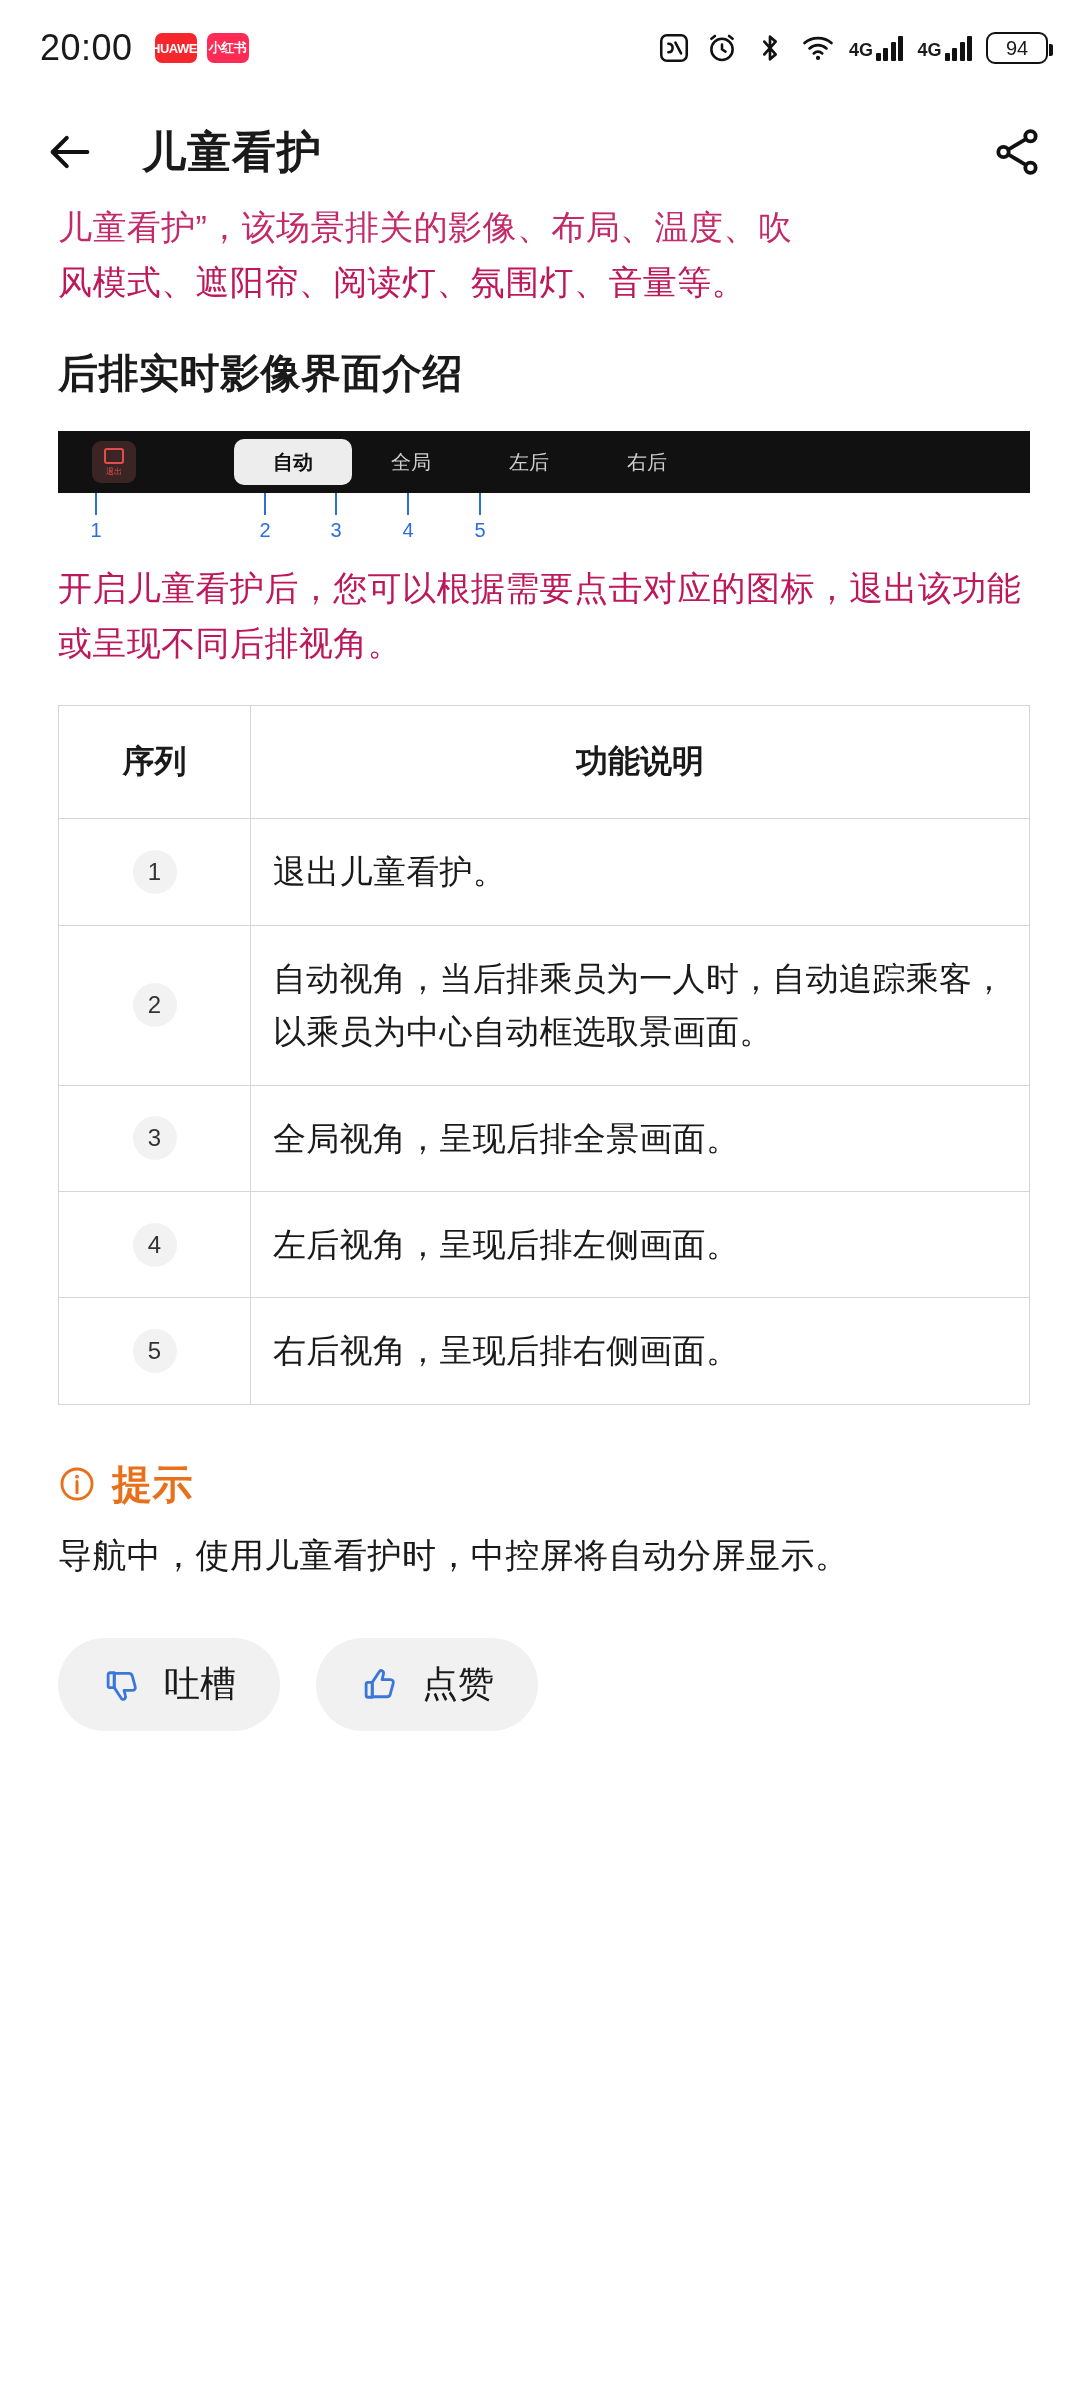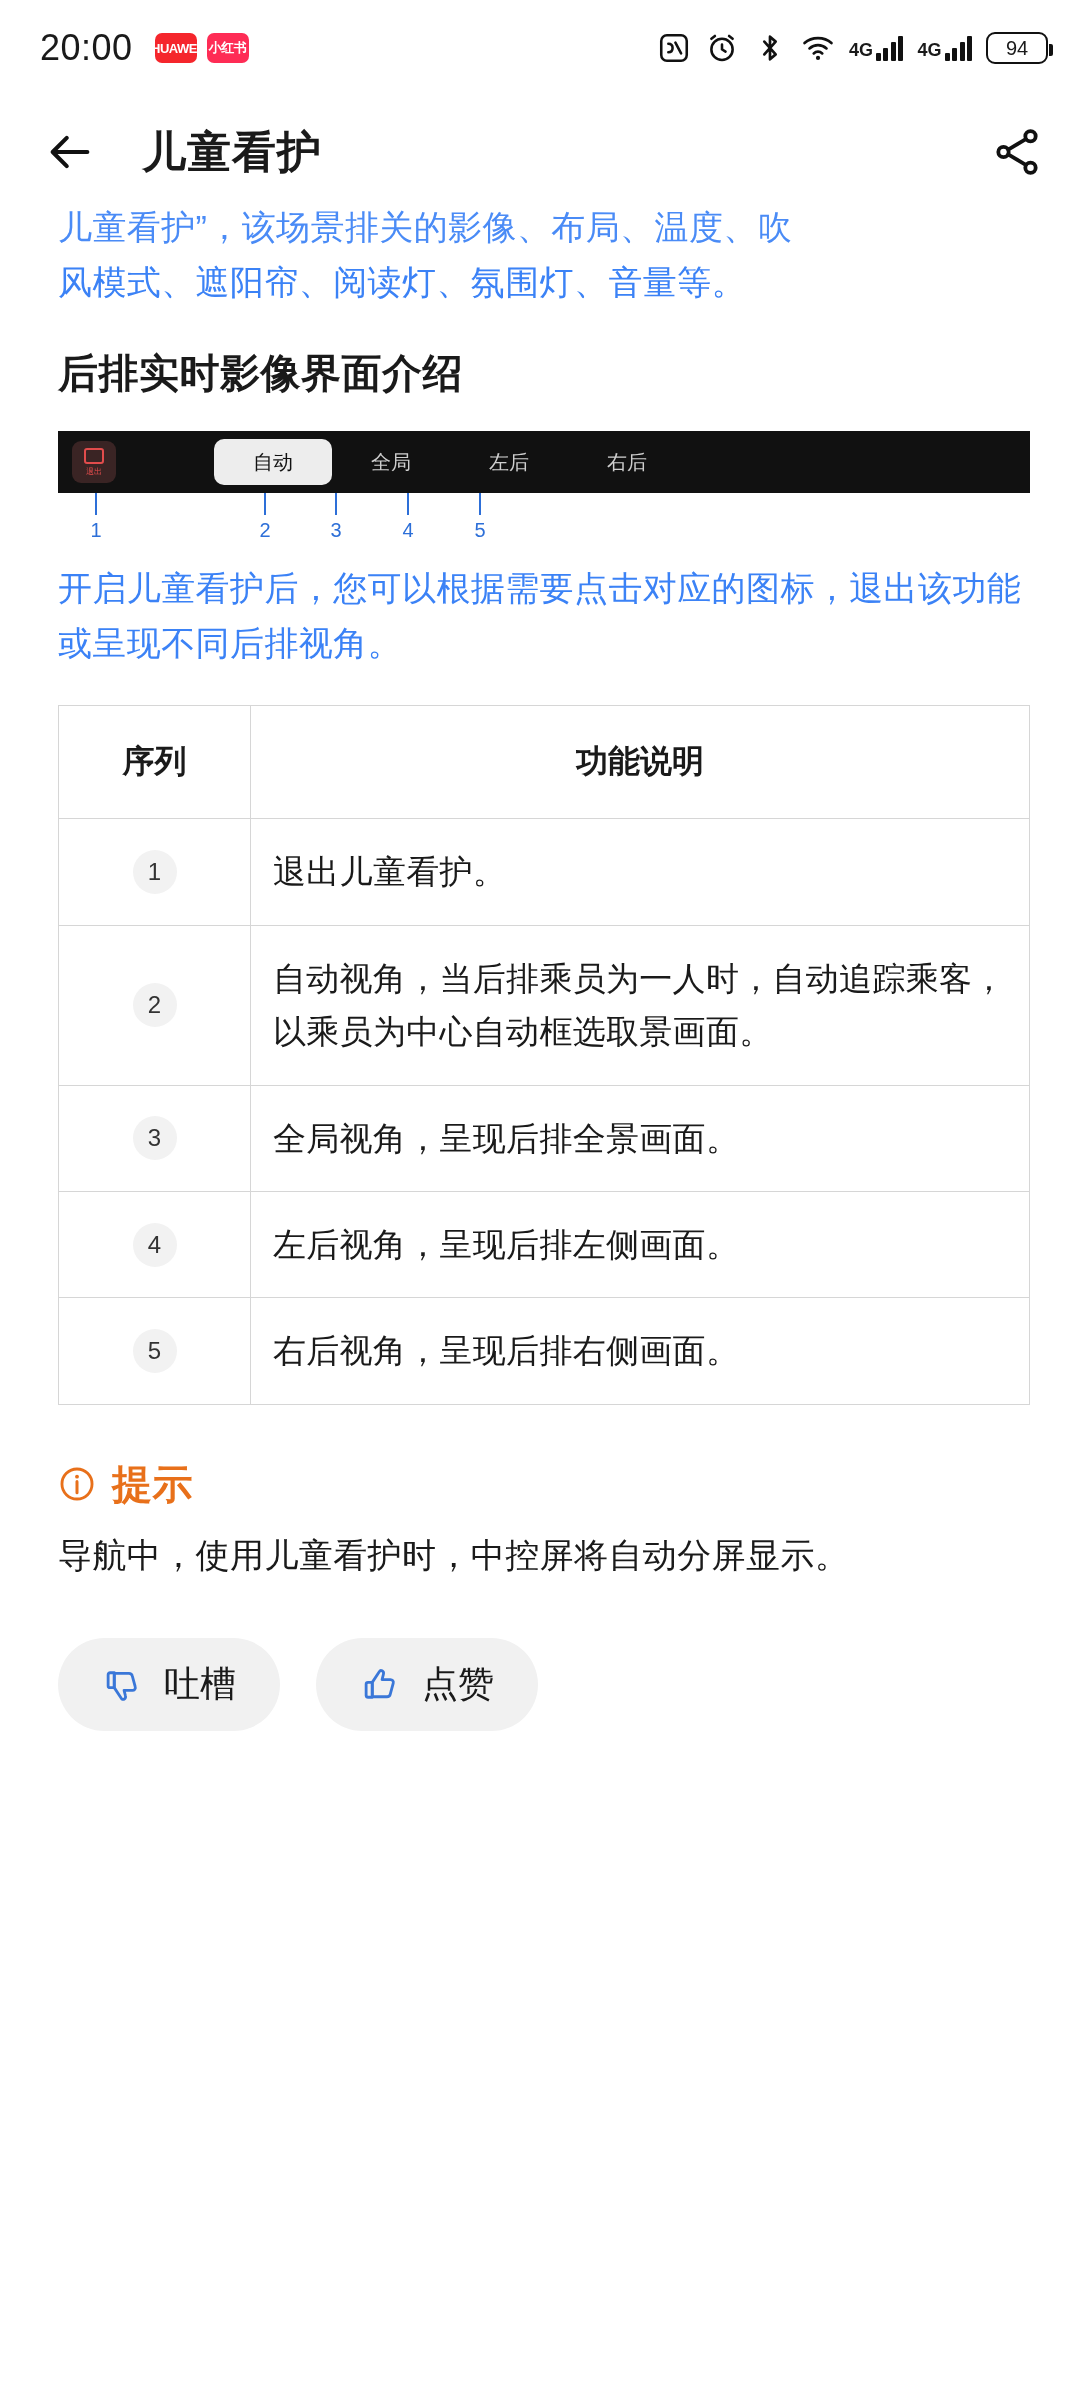--- a/index.html
+++ b/index.html
@@ -66,21 +66,21 @@
     letter-spacing: 1px;
   }
   .share-icon { margin-left: auto; width: 54px; height: 54px; cursor: pointer; }
 
   
   .content { padding: 0 58px; }
 
   .para {
     font-size: 34px;
     line-height: 1.62;
-    color: #3b82f6;
+    color: #be185d;
     letter-spacing: 0.4px;
   }
   .para.clipped {
     margin-top: -8px;
     height: 104px;
     overflow: hidden;
   }
   .para.clipped .l1 { opacity: 0.92; }
 
   h2.section {
@@ -98,36 +98,36 @@
     display: flex;
     align-items: center;
     padding: 0 14px;
     position: relative;
   }
   .strip-badge {
     width: 44px; height: 42px;
     background: #3a2424;
     border-radius: 9px;
     display: flex; flex-direction: column; align-items: center; justify-content: center;
-    margin-left: 0;
+    margin-left: 20px;
   }
   .strip-badge .bb-sq {
     width: 20px; height: 16px; border: 2.5px solid #e24c4c; border-radius: 3px;
   }
   .strip-badge .bb-tx { font-size: 8px; color: #e24c4c; margin-top: 2px; }
   .strip-tabs { display: flex; align-items: center; gap: 0; margin-left: 98px; }
   .stab {
     min-width: 118px;
     height: 46px;
     display: flex; align-items: center; justify-content: center;
     color: #cfcfcf;
     font-size: 20px;
     border-radius: 10px;
   }
-  .stab.active { background: #ededed; color: #111; font-weight: 400; }
+  .stab.active { background: #ededed; color: #111; font-weight: 700; }
   .callouts { position: relative; height: 58px; }
   .co { position: absolute; top: 0; width: 40px; text-align: center; }
   .co .line { width: 1.5px; height: 22px; background: #2d6fd8; margin: 0 auto; }
   .co .num { font-size: 20px; color: #2d6fd8; margin-top: 4px; }
 
   
   table.fn {
     width: 100%;
     border-collapse: collapse;
     margin-top: 34px;

